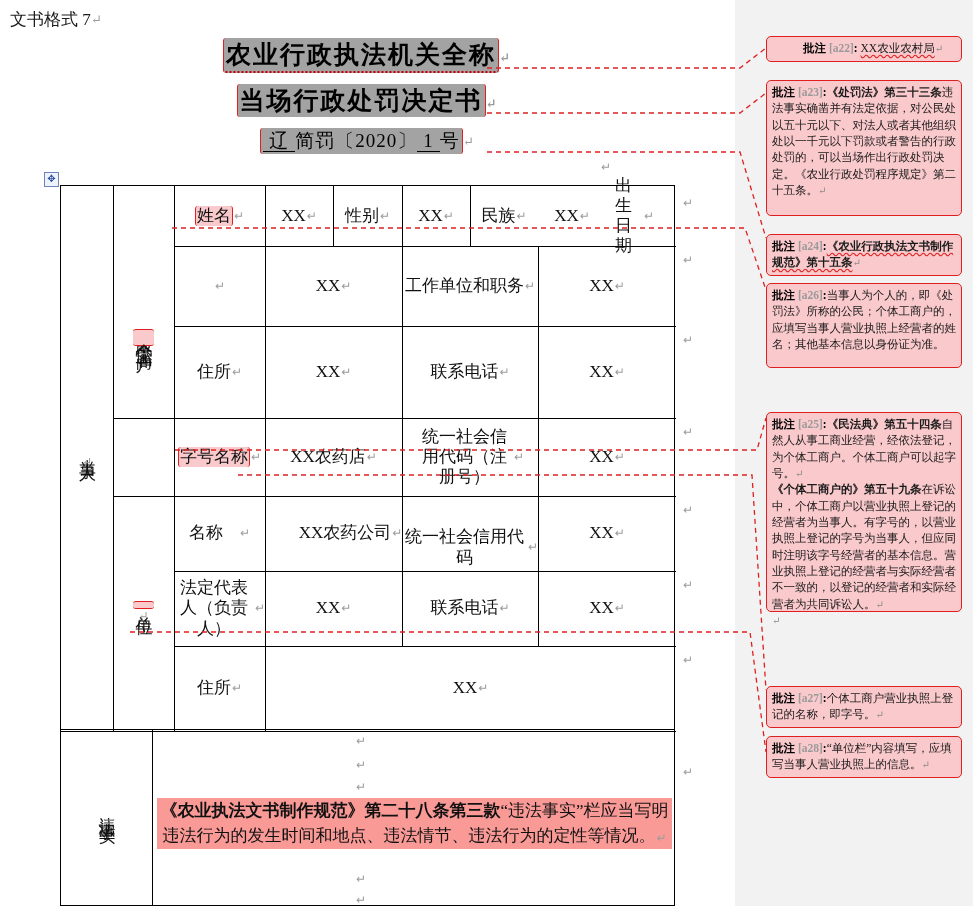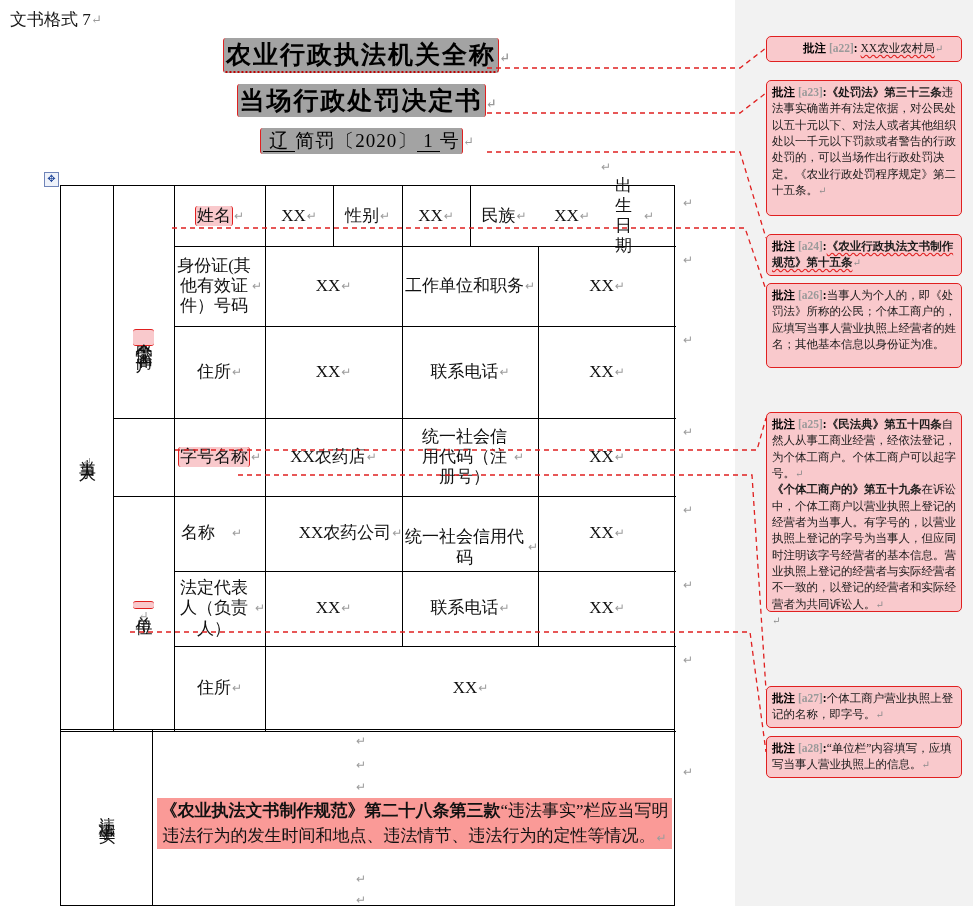--- a/index.html
+++ b/index.html
@@ -232,21 +232,20 @@
     <div class="cell" style="left:477px;top:0;width:68px;height:60px;">
       <span class="xx">XX</span>
         <span class="pilcrow">↵</span>
     </div>
     <div class="cell" style="left:545px;top:0;width:50px;height:60px;letter-spacing:2px;">
       <span>出生日期</span>
         <span class="pilcrow">↵</span>
     </div>
 
     <div class="cell" style="left:113px;top:60px;width:91px;height:80px;padding:0 3px;">
-      <span>身份证(其他有效证件）号码</span>
         <span class="pilcrow">↵</span>
     </div>
     <div class="cell" style="left:204px;top:60px;width:137px;height:80px;">
       <span class="xx">XX</span>
         <span class="pilcrow">↵</span>
     </div>
     <div class="cell" style="left:341px;top:60px;width:136px;height:80px;">
       <span>工作单位和职务</span>
         <span class="pilcrow">↵</span>
     </div>
@@ -282,21 +281,21 @@
     </div>
     <div class="cell" style="left:341px;top:232px;width:136px;height:78px;padding:0 14px;">
       <span>统一社会信用代码（注册号）</span>
         <span class="pilcrow">↵</span>
     </div>
     <div class="cell" style="left:477px;top:232px;width:138px;height:78px;">
       <span class="xx">XX</span>
         <span class="pilcrow">↵</span>
     </div>
 
-    <div class="cell" style="left:105px;top:310px;width:91px;height:75px;gap:16px;">
+    <div class="cell" style="left:113px;top:310px;width:91px;height:75px;gap:16px;">
       <span>名称</span>
         <span class="pilcrow">↵</span>
     </div>
     <div class="cell" style="left:221px;top:310px;width:137px;height:75px;">
       <span>XX农药公司</span>
         <span class="pilcrow">↵</span>
     </div>
     <div class="cell" style="left:341px;top:324px;width:136px;height:75px;">
       <span>统一社会信用代码</span>
         <span class="pilcrow">↵</span>

